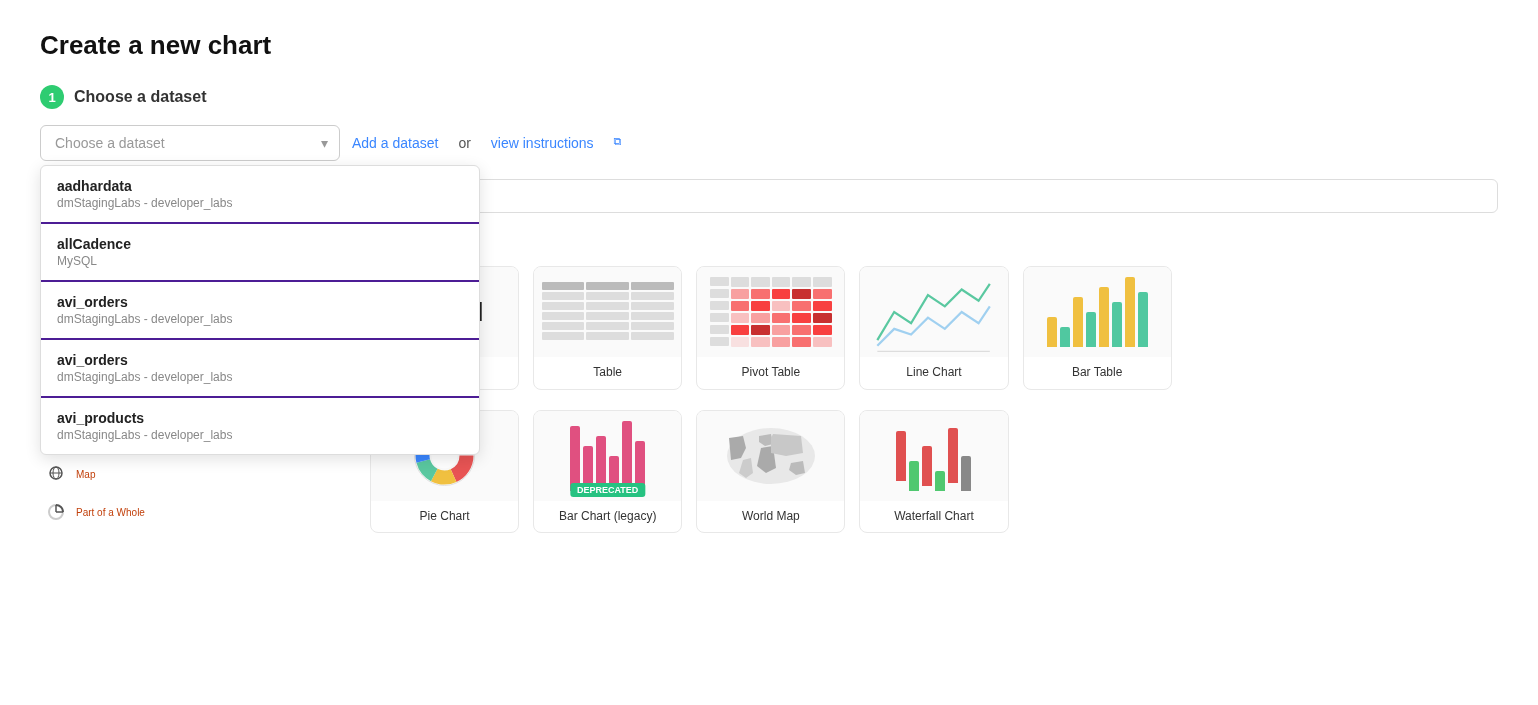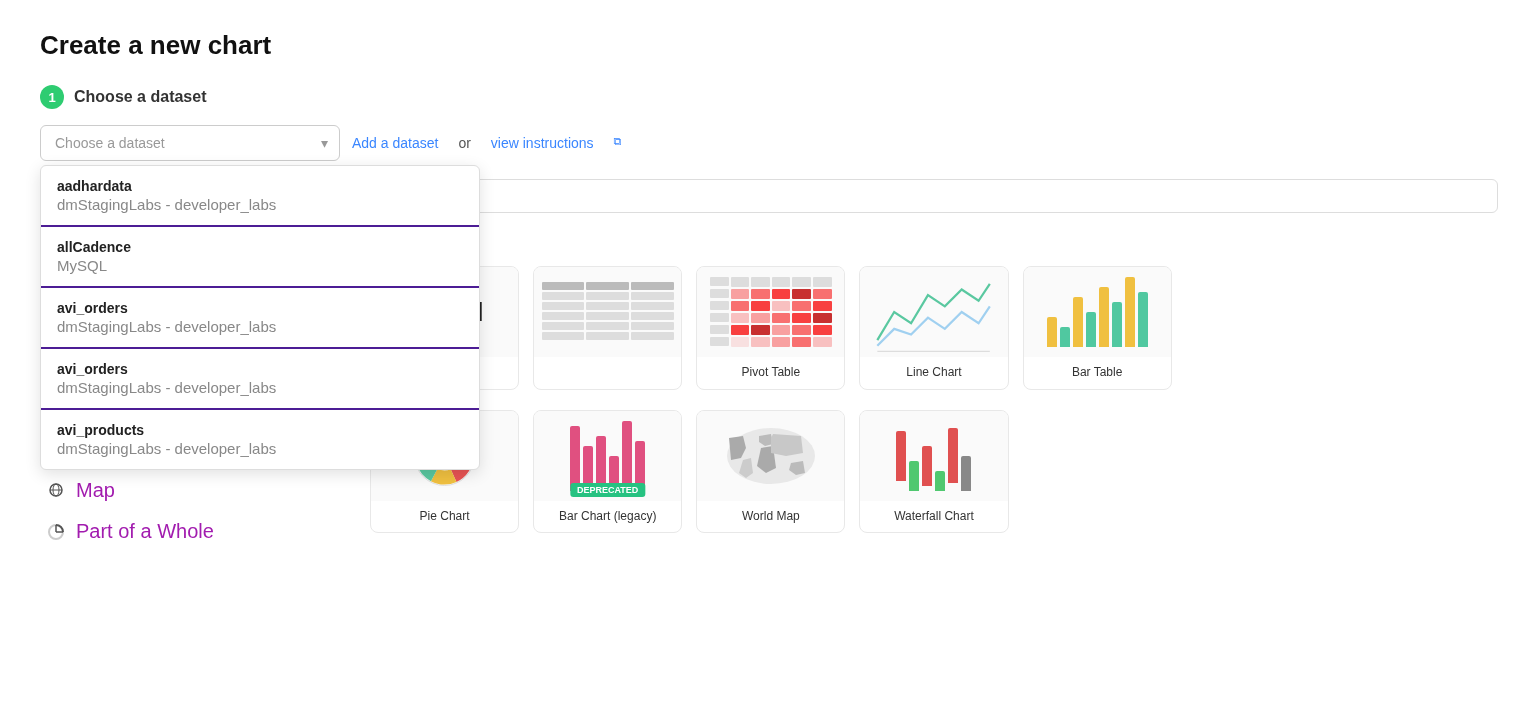--- a/index.html
+++ b/index.html
@@ -19,36 +19,36 @@
 
     .dataset-links { display: flex; gap: 20px; font-size: 14px; color: #555; }
     .link { color: #3a86ff; text-decoration: none; cursor: pointer; }
     .ext-icon { font-size: 11px; color: #3a86ff; }
 
     
     .dropdown { position: absolute; top: calc(100% + 4px); left: 0; width: 440px; background: #fff; border: 1px solid #ddd; border-radius: 6px; box-shadow: 0 4px 16px rgba(0,0,0,0.12); z-index: 100; }
     .dropdown-item { padding: 12px 16px; cursor: pointer; border-bottom: 2px solid #4c1d95; }
     .dropdown-item:last-child { border-bottom: none; }
     .dropdown-item-name { font-weight: 600; font-size: 14px; color: #222; }
-    .dropdown-item-source { font-size: 15px; color: #888; margin-top: 2px; }
+    .dropdown-item-source { font-size: 12px; color: #888; margin-top: 2px; }
 
     
     .main-layout { display: flex; gap: 0; }
 
     
     .sidebar { width: 320px; flex-shrink: 0; padding-right: 20px; }
     .search-box { width: 100%; padding: 8px 14px; border: 1px solid #ddd; border-radius: 6px; font-size: 14px; margin-bottom: 16px; }
 
     .category-header { display: flex; align-items: center; justify-content: space-between; padding: 10px 0; border-top: 1px solid #eee; cursor: pointer; }
     .category-header-label { font-size: 13px; font-weight: 600; color: #555; text-transform: uppercase; letter-spacing: 0.05em; }
     .category-chevron { color: #555; font-size: 12px; }
 
     .sidebar-item { display: flex; align-items: center; gap: 10px; padding: 9px 6px; cursor: pointer; border-radius: 4px; }
     .sidebar-icon { width: 20px; height: 20px; flex-shrink: 0; }
-    .sidebar-item-label { font-size: 20px; color: #a21caf; }
+    .sidebar-item-label { font-size: 10px; color: #c2410c; }
 
     
     .charts-area { flex: 1; padding-left: 10px; }
     .charts-search { width: 100%; padding: 8px 14px; border: 1px solid #ddd; border-radius: 6px; font-size: 14px; margin-bottom: 20px; }
 
     .section-label { font-size: 13px; font-weight: 600; color: #3a86ff; margin-bottom: 14px; padding-bottom: 4px; }
 
     .charts-grid { display: grid; grid-template-columns: repeat(7, 1fr); gap: 14px; margin-bottom: 20px; }
     .charts-grid-bottom { display: grid; grid-template-columns: repeat(7, 1fr); gap: 14px; }
 
@@ -254,20 +254,21 @@
                   <div class="table-thumb-cell"></div>
                   <div class="table-thumb-cell"></div>
                 </div>
               <div class="table-thumb-row">
                   <div class="table-thumb-cell"></div>
                   <div class="table-thumb-cell"></div>
                   <div class="table-thumb-cell"></div>
                 </div>
             </div>
           </div>
+          <div class="chart-label">Table</div>
         </div>
 
         <div class="chart-card">
           <div class="chart-thumb">
             <div class="pivot-thumb" style="display:grid;grid-template-columns:repeat(6,1fr);gap:2px;width:88%;padding:4px;">
               <div class="pivot-cell" style="background:#ddd;height:9px;"></div>
                 <div class="pivot-cell" style="background:#ddd;"></div>
                 <div class="pivot-cell" style="background:#ddd;"></div>
                 <div class="pivot-cell" style="background:#ddd;"></div>
                 <div class="pivot-cell" style="background:#ddd;"></div>

